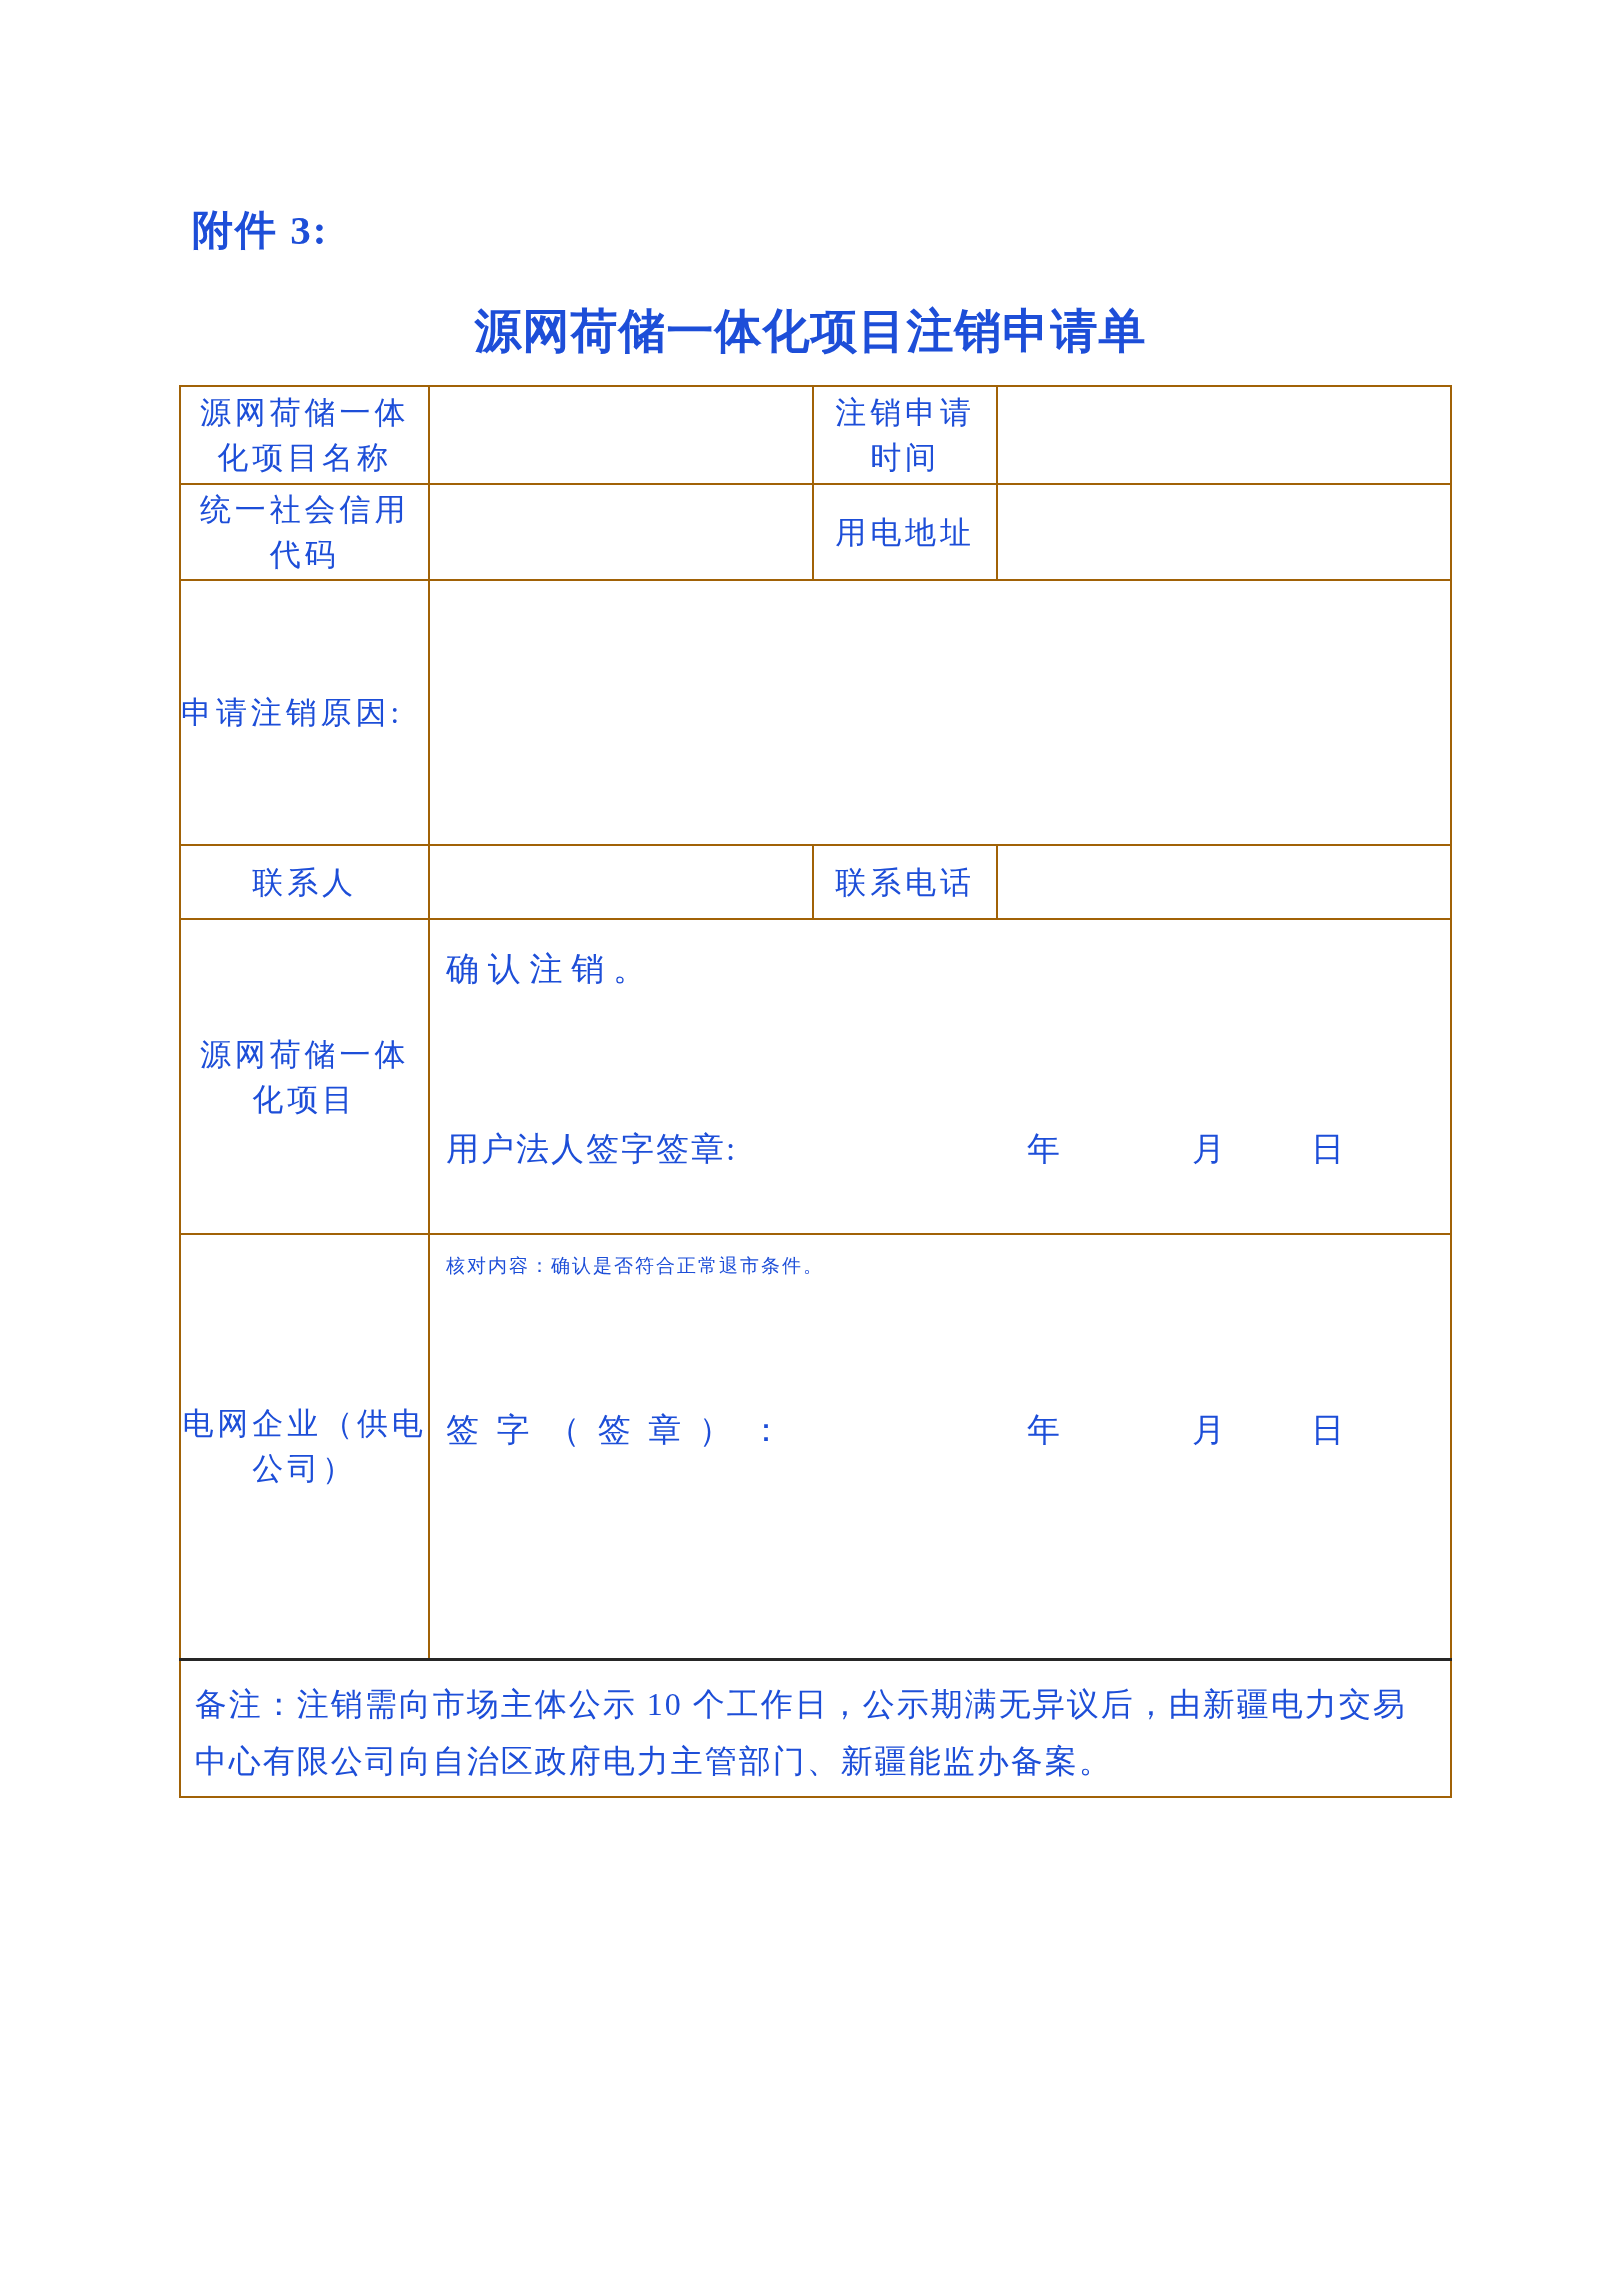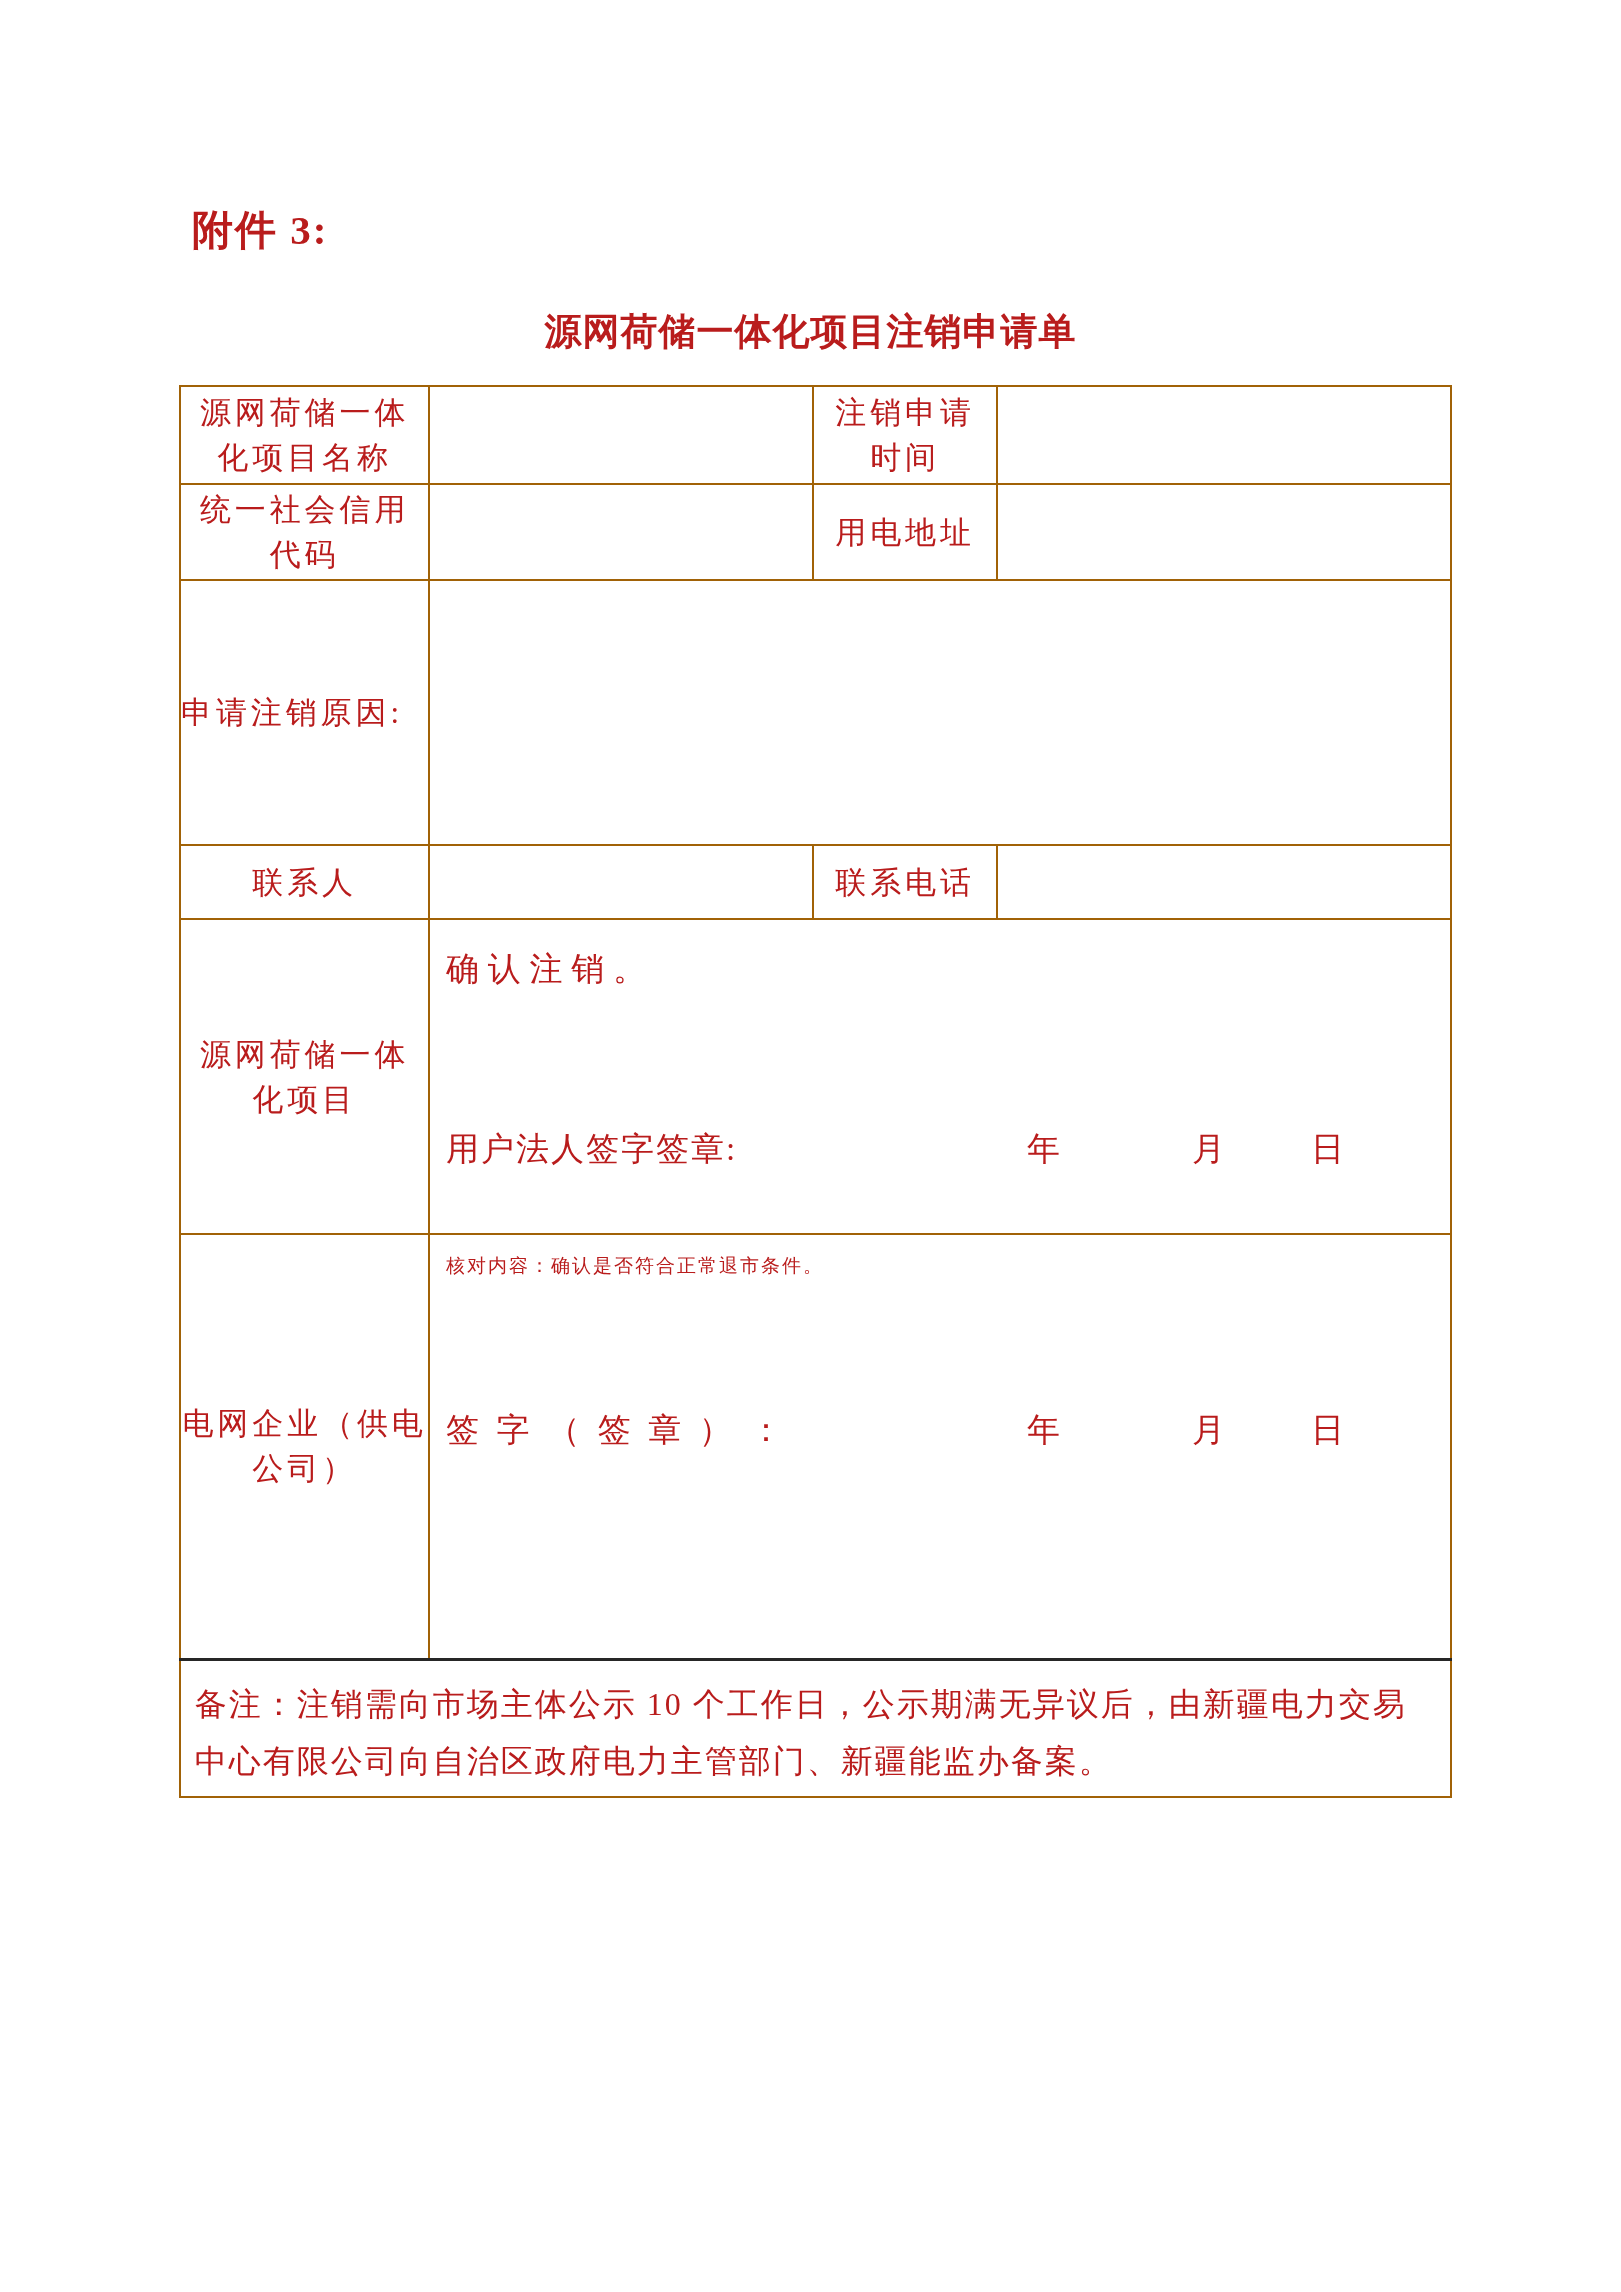--- a/index.html
+++ b/index.html
@@ -2,40 +2,40 @@
 <html><head>
 <meta charset="utf-8">
 <style>
   html,body{margin:0;padding:0;background:#ffffff;}
   .page{
     position:relative;
     width:1621px;
     height:2293px;
     background:#ffffff;
     font-family:"Liberation Serif","DejaVu Serif",serif;
-    color:#b91c1c;
+    color:#1d4ed8;
     overflow:hidden;
   }
   .attachment{
     position:absolute;
     left:192px;
     top:204px;
     font-size:41px;
     font-weight:700;
     letter-spacing:2px;
     line-height:53px;
   }
   .doc-title{
     position:absolute;
     left:0;
     top:302px;
     width:1621px;
     margin:0;
     text-align:center;
-    font-size:37px;
+    font-size:47px;
     font-weight:700;
     letter-spacing:1px;
     line-height:59px;
   }
   table.form-table{
     position:absolute;
     left:179px;
     top:385px;
     width:1273px;
     border-collapse:collapse;

